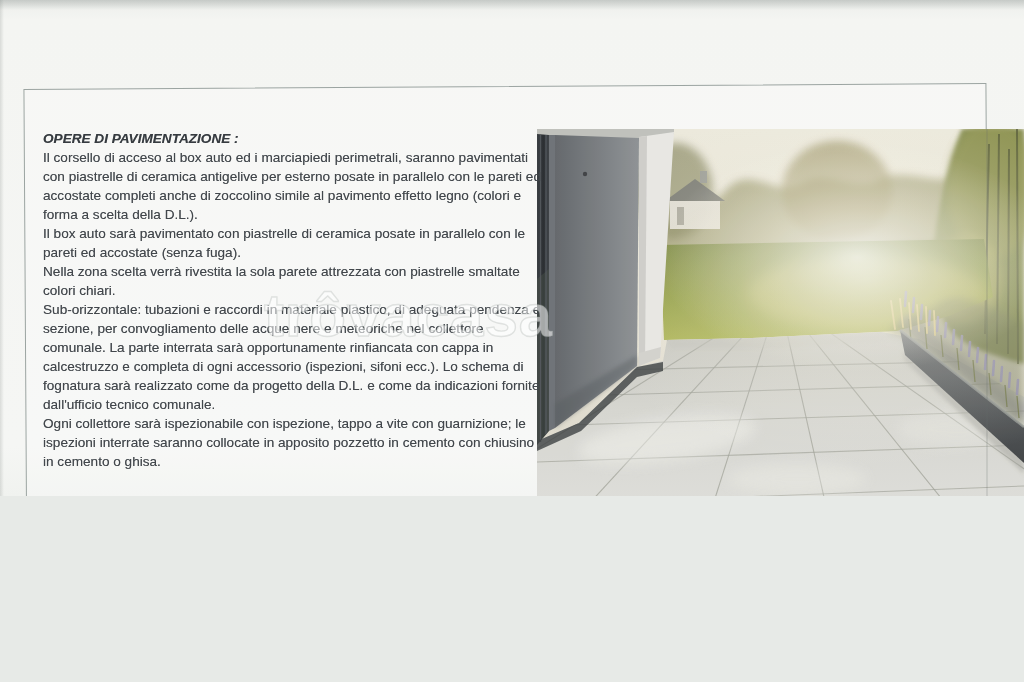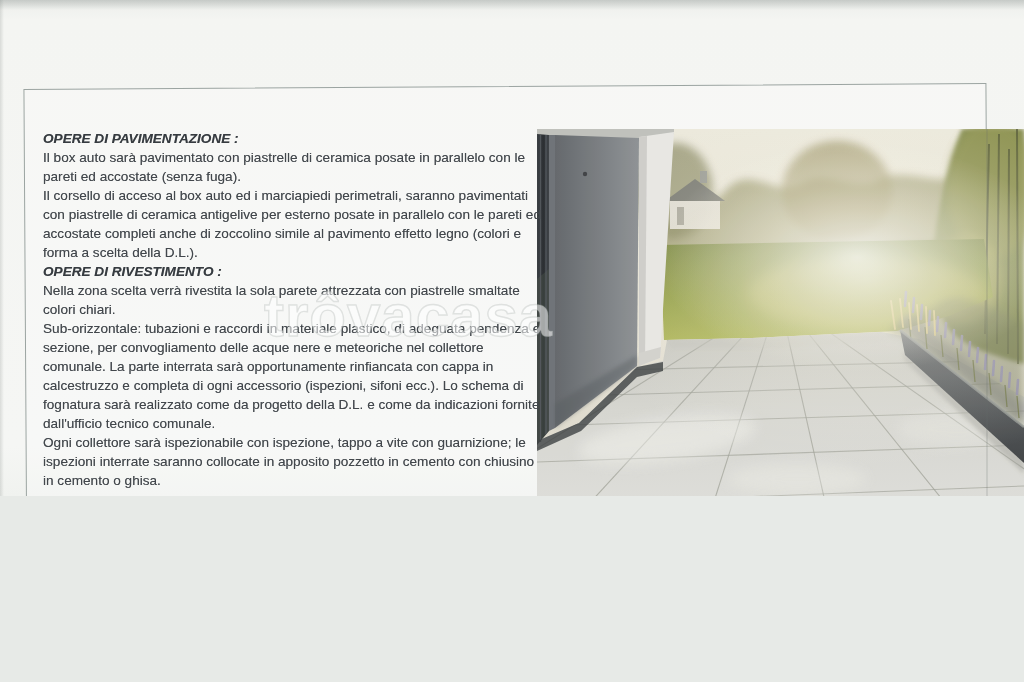--- a/index.html
+++ b/index.html
@@ -57,23 +57,22 @@
 
 <div class="scan">
 
   <div class="scan-top-shade"></div>
   <div class="scan-left-shade"></div>
 
   <div class="frame"></div>
 
   <div class="textcol">
     <h3>OPERE DI PAVIMENTAZIONE :</h3>
+    <p>Il corsello di acceso al box auto ed i marciapiedi perimetrali, saranno pavimentati con piastrelle di ceramica antigelive per esterno posate in parallelo con le pareti ed accostate completi anche di zoccolino simile al pavimento effetto legno (colori e forma a scelta della D.L.).</p>
     <p>Il box auto sarà pavimentato con piastrelle di ceramica posate in parallelo con le pareti ed accostate (senza fuga).</p>
-    <p>Il corsello di acceso al box auto ed i marciapiedi perimetrali, saranno pavimentati con piastrelle di ceramica antigelive per esterno posate in parallelo con le pareti ed accostate completi anche di zoccolino simile al pavimento effetto legno (colori e forma a scelta della D.L.).</p>
-    <h3>OPERE DI RIVESTIMENTO :</h3>
     <p>Nella zona scelta verrà rivestita la sola parete attrezzata con piastrelle smaltate colori chiari.</p>
     <p>Sub-orizzontale: tubazioni e raccordi in materiale plastico, di adeguata pendenza e sezione, per convogliamento delle acque nere e meteoriche nel collettore comunale. La parte interrata sarà opportunamente rinfiancata con cappa in calcestruzzo e completa di ogni accessorio (ispezioni, sifoni ecc.). Lo schema di fognatura sarà realizzato come da progetto della D.L. e come da indicazioni fornite dall'ufficio tecnico comunale.</p>
     <p>Ogni collettore sarà ispezionabile con ispezione, tappo a vite con guarnizione; le ispezioni interrate saranno collocate in apposito pozzetto in cemento con chiusino in cemento o ghisa.</p>
   </div>
 
   <div class="photo">
     <svg viewBox="0 0 487 426" preserveAspectRatio="none">
       <defs>
         <linearGradient id="sky" x1="0" y1="0" x2="0" y2="1">
           <stop offset="0" stop-color="#ece9dc"></stop>

